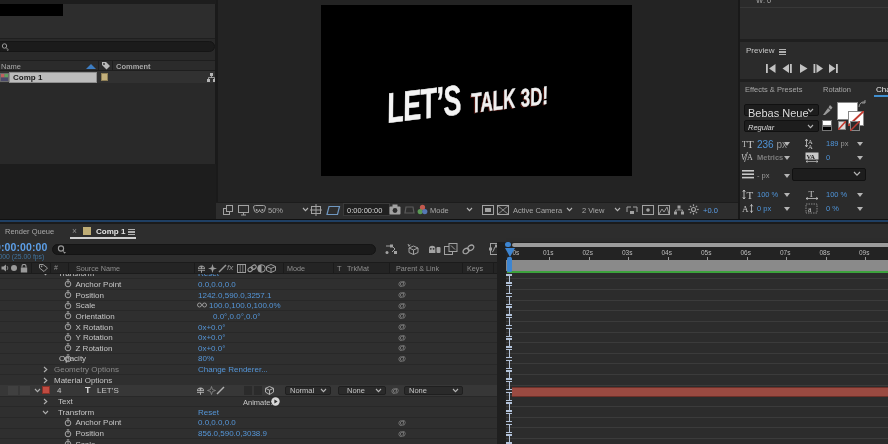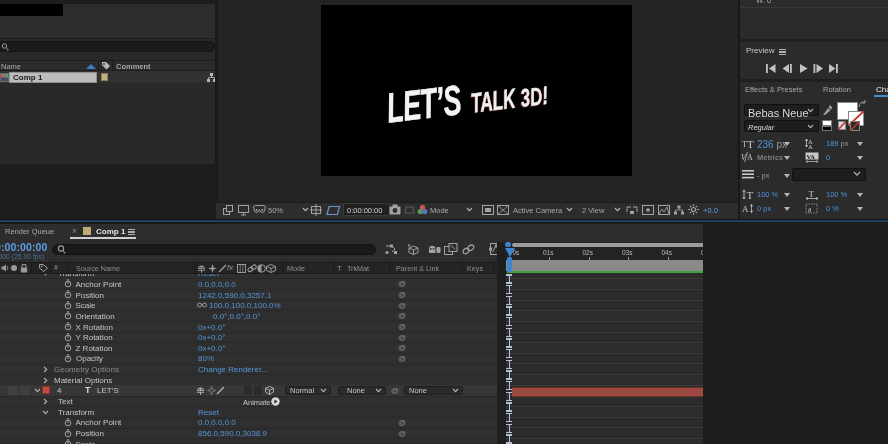--- a/index.html
+++ b/index.html
@@ -300,21 +300,21 @@
     <div class="abs" style="left:54px;top:168px;width:74px;height:13px;background:#1d1d1d;border:1px solid #111;border-radius:2px;"></div>
     <svg class="abs" style="left:115px;top:171px;" width="8" height="6" viewBox="0 0 8 6">
         <path d="M1 1 L4 4.2 L7 1" fill="none" stroke="#b5b5b5" stroke-width="1.2"></path>
       </svg>
   </div>
 
   <div class="abs" style="left:0;top:219px;width:888px;height:1px;background:#111;"></div>
   <div class="abs" style="left:0;top:220px;width:888px;height:2px;background:#1f3f63;"></div>
   <div class="abs" style="left:0;top:222px;width:888px;height:2px;background:#1b1b1b;"></div>
 
-  <div class="abs" style="left:0;top:224px;width:703px;height:220px;background:#2d2d2d;overflow:hidden;">
+  <div class="abs" style="left:0;top:224px;width:888px;height:220px;background:#2d2d2d;overflow:hidden;">
 
     <div class="abs g" style="left:5px;top:3px;font-size:7.5px;">Render Queue</div>
     <div class="abs" style="left:72px;top:2px;font-size:8.5px;color:#8f8f8f;">×</div>
     <div class="abs" style="left:83px;top:3px;width:8px;height:8px;background:#bfad75;"></div>
     <div class="abs" style="left:96px;top:2.5px;font-size:8px;font-weight:bold;color:#e2e2e2;">Comp 1</div>
     <div class="abs" style="left:128px;top:5px;width:7px;height:5.5px;border-top:1.3px solid #b0b0b0;border-bottom:1.3px solid #b0b0b0;">
         <div style="margin-top:1.3px;height:1.3px;background:#b0b0b0;"></div>
       </div>
     <div class="abs" style="left:70px;top:13px;width:66px;height:1.5px;background:#cfcfcf;"></div>
 
@@ -503,21 +503,21 @@
         </svg>
       <div class="abs" style="left:75.5px;top:69.82px;font-size:8px;color:#c6c6c6;">Z Rotation</div>
       <div class="abs" style="left:198px;top:69.82px;font-size:8px;color:#5596d8;">0x+0.0°</div>
       <div class="abs" style="left:398px;top:69.32000000000001px;font-size:8px;color:#8f8f8f;">@</div>
       <div class="abs" style="left:0;top:89.64px;width:497px;height:1px;background:#282828;"></div>
       <svg class="abs" style="left:63.5px;top:79.98px;" width="8" height="9" viewBox="0 0 8 9">
           <circle cx="4" cy="5" r="2.8" fill="none" stroke="#b0b0b0" stroke-width="0.9"></circle>
           <line x1="4" y1="5" x2="4" y2="2.8" stroke="#b0b0b0" stroke-width="0.8"></line>
           <rect x="2.8" y="0.4" width="2.4" height="1" fill="#b0b0b0"></rect>
         </svg>
-      <div class="abs" style="left:76px;top:80.48px;font-size:8px;color:#c6c6c6;">Opacity</div>
+      <div class="abs" style="left:59px;top:80.48px;font-size:8px;color:#c6c6c6;">Opacity</div>
       <div class="abs" style="left:198px;top:80.48px;font-size:8px;color:#5596d8;">80%</div>
       <div class="abs" style="left:398px;top:79.98px;font-size:8px;color:#8f8f8f;">@</div>
       <div class="abs" style="left:0;top:100.30px;width:497px;height:1px;background:#282828;"></div>
       <svg class="abs" style="left:43px;top:91.97px;" width="5" height="7" viewBox="0 0 5 7">
           <path d="M1 1 L3.8 3.5 L1 6" fill="none" stroke="#b0b0b0" stroke-width="1.1"></path>
         </svg>
       <div class="abs" style="left:54px;top:91.14px;font-size:8px;color:#8a8a8a;">Geometry Options</div>
       <div class="abs" style="left:198px;top:91.14px;font-size:8px;color:#5596d8;">Change Renderer...</div>
       <div class="abs" style="left:0;top:110.96px;width:497px;height:1px;background:#282828;"></div>
       <svg class="abs" style="left:43px;top:102.63px;" width="5" height="7" viewBox="0 0 5 7">

